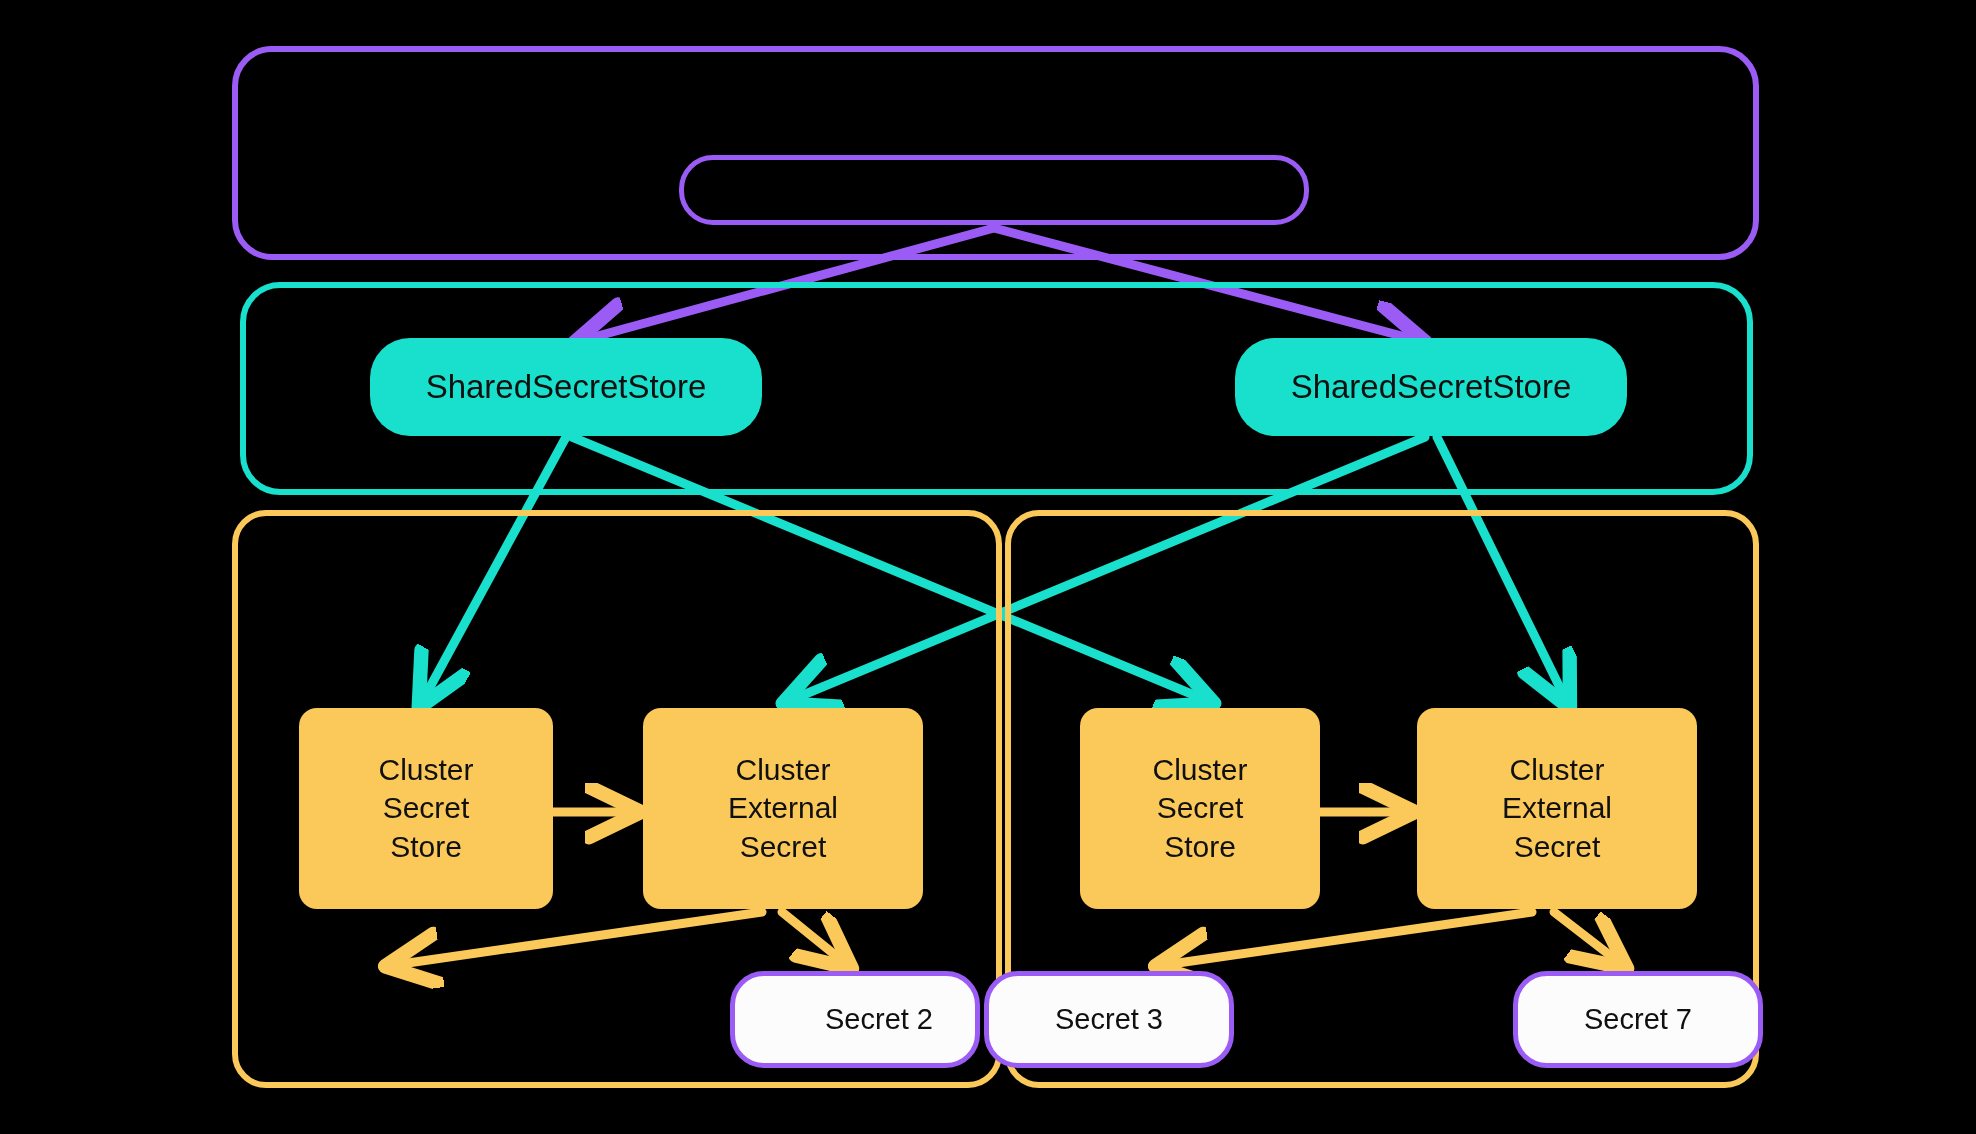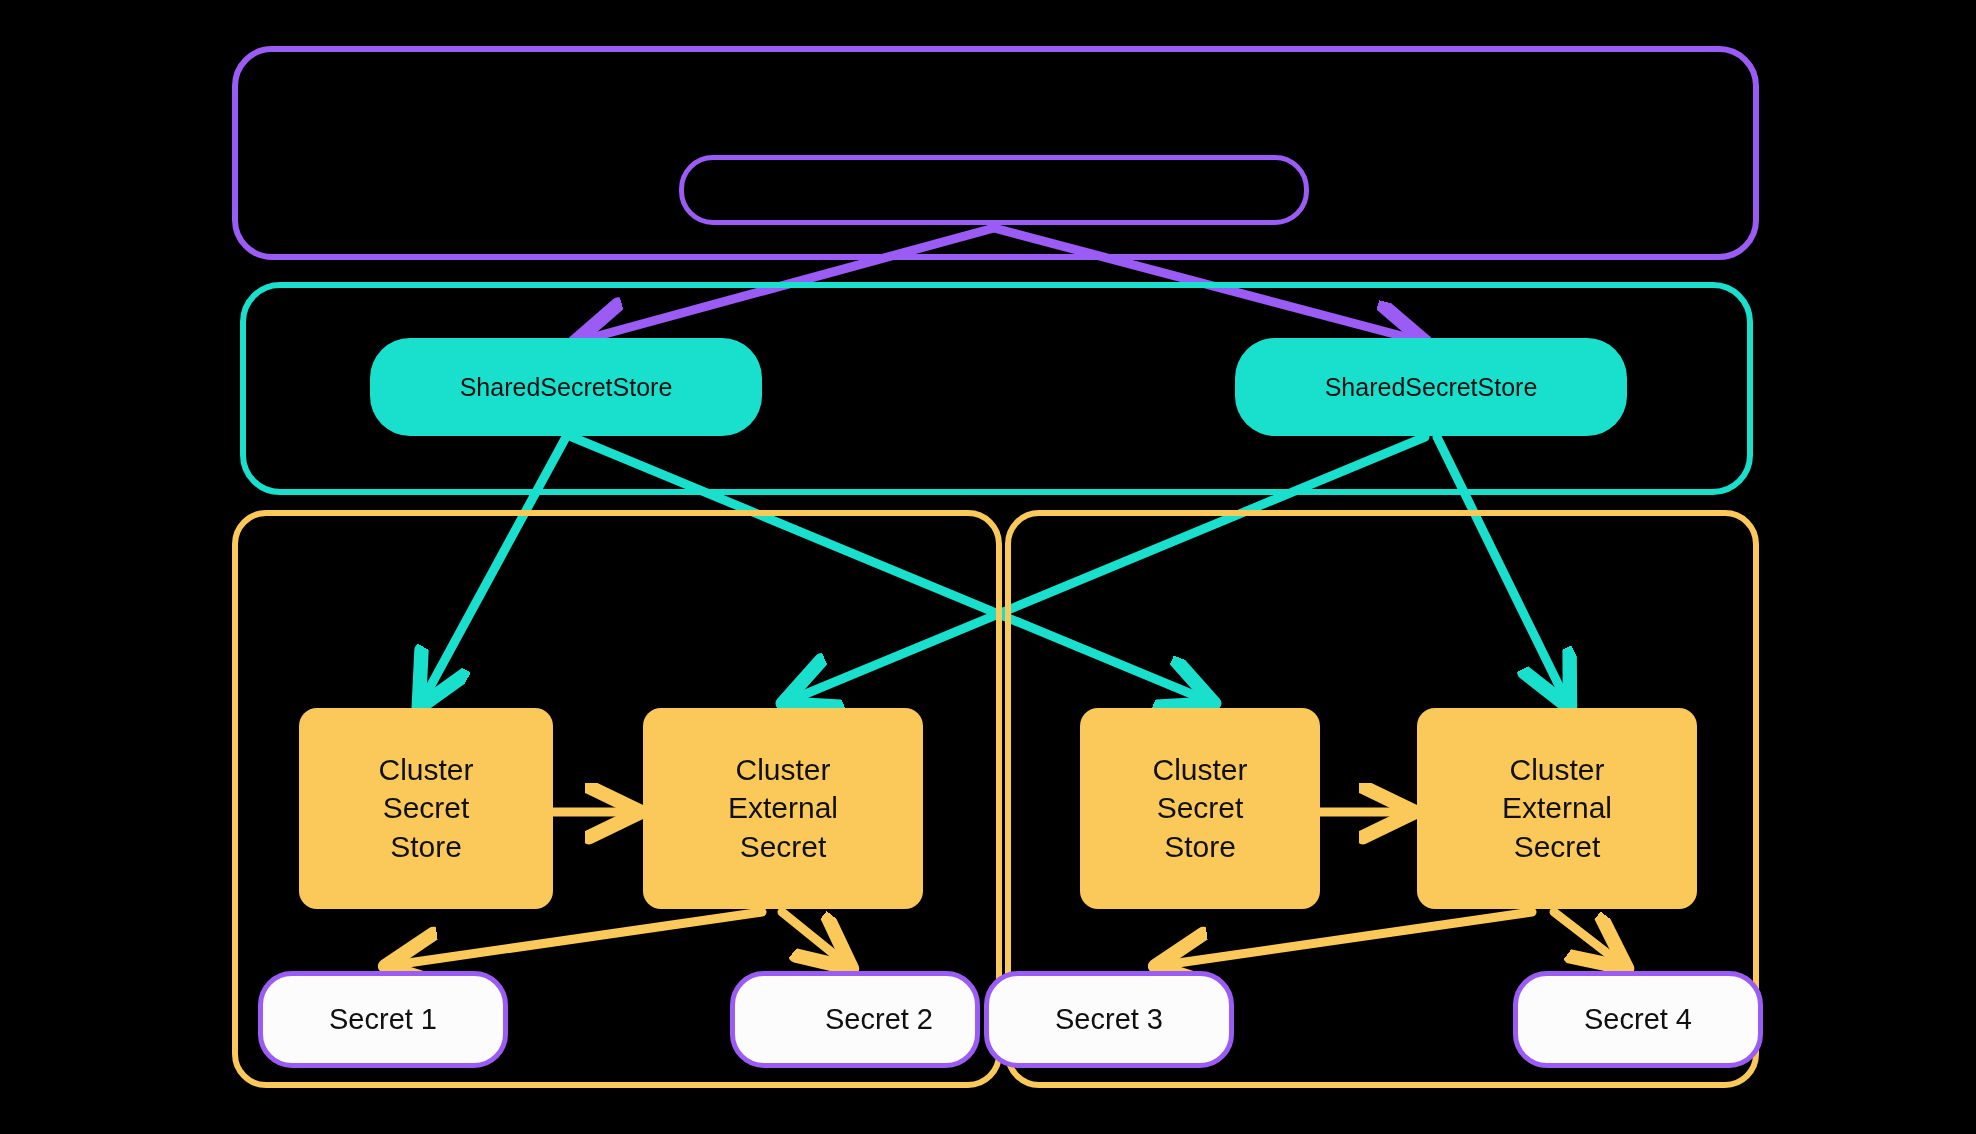--- a/index.html
+++ b/index.html
@@ -48,21 +48,21 @@
     white-space: pre-line;
   }
   .node-empty-purple {
     border: 5px solid #9B5CF6;
     border-radius: 34px;
     background: transparent;
   }
   .node-teal {
     background: #19E0CC;
     border-radius: 40px;
-    font-size: 25px;
+    font-size: 33px;
   }
   .node-yellow {
     background: #FBC95A;
     border-radius: 18px;
     font-size: 30px;
   }
   .node-secret {
     background: #FCFCFC;
     border: 5px solid #9B5CF6;
     border-radius: 34px;
@@ -127,21 +127,20 @@
 Secret</div>
 
   <div class="node node-yellow" style="left:1080px; top:708px; width:240px; height:201px;">Cluster
 Secret
 Store</div>
 
   <div class="node node-yellow" style="left:1417px; top:708px; width:280px; height:201px;">Cluster
 External
 Secret</div>
 
-  <div class="node node-secret" style="left:258px; top:971px; width:250px; height:97px;">Secret 1</div>
 
   <div class="node node-secret" style="left:730px; top:971px; width:250px; height:97px;padding-left:48px;">Secret 2</div>
 
   <div class="node node-secret" style="left:984px; top:971px; width:250px; height:97px;">Secret 3</div>
 
-  <div class="node node-secret" style="left:1513px; top:971px; width:250px; height:97px;">Secret 4</div>
+  <div class="node node-secret" style="left:1513px; top:971px; width:250px; height:97px;">Secret 7</div>
 
 </div>
 
 </body></html>

